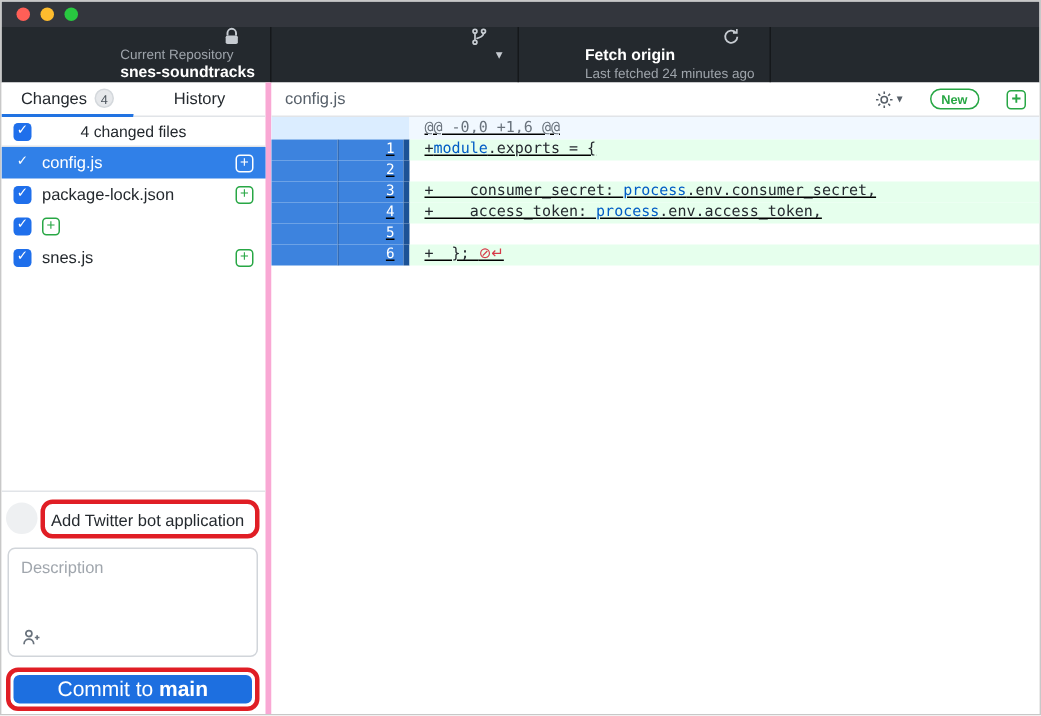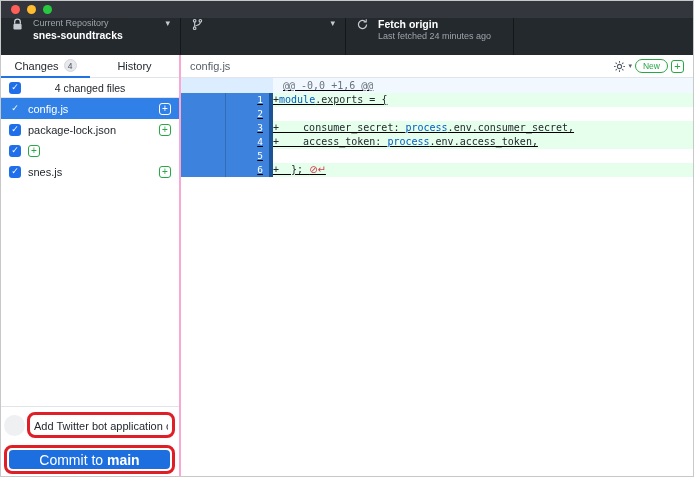--- a/index.html
+++ b/index.html
@@ -8,31 +8,31 @@
     width:694px; height:477px; position:relative; overflow:hidden;
     font-family:"Liberation Sans", sans-serif; background:#fff;
     border:1px solid #c8c8c8;
   }
   
   .titlebar { height:17px; background:var(--titlebar-bg,#33363d); display:flex; align-items:center; padding-left:10px; gap:7px; }
   .traffic { width:9px; height:9px; border-radius:50%; }
   .t-close { background:#ff5f57; } .t-min { background:#febc2e; } .t-max { background:#28c840; }
   
   .toolbar { height:37px; background:var(--toolbar-bg,#24292e); display:flex; }
-  .tb-sec { display:flex; align-items:flex-start; padding:0 10px; border-right:1px solid #15181b; cursor:default; }
+  .tb-sec { display:flex; align-items:flex-end; padding:0 10px; border-right:1px solid #15181b; cursor:default;flex-direction:column; }
   .tb-sec .ticon { margin-right:9px; display:flex; }
   .tb-text { display:flex; flex-direction:column; line-height:1.25; }
   .tb-label { font-size:9px; color:#9ea4ab; }
   .tb-value { font-size:10.5px; color:#fff; font-weight:bold; }
   .tb-caret { color:#c6cbd1; font-size:9px; margin-left:auto; padding-left:14px; }
   .sec-repo { width:180px; } .sec-branch { width:165px; } .sec-fetch { width:168px; }
   .tb-fill { flex:1; }
   
   .main { display:flex; height:423px; }
-  .sidebar { width:180px; border-right:2px solid #f9a8d4; display:flex; flex-direction:column; background:#fff; }
+  .sidebar { width:180px; border-right:4px solid #f9a8d4; display:flex; flex-direction:column; background:#fff; }
   
   .tabs { display:flex; height:23px; }
   .tab { flex:1; display:flex; align-items:center; justify-content:center; gap:5px;
          font-size:11px; color:#24292e; border-bottom:1px solid #e1e4e8; cursor:pointer; }
   .tab.selected { border-bottom:2px solid var(--accent-blue,#2173e2); }
   .tab-badge { background:#e6e8eb; border:1px solid #d4d8dc; color:#4b535b; font-size:8.5px;
                min-width:13px; height:13px; border-radius:8px; display:flex; align-items:center; justify-content:center; padding:0 3px; }
   
   .files-header { position:relative; height:20px; border-bottom:1px solid #e1e4e8; display:flex; align-items:center; justify-content:center; font-size:10.5px; color:#24292e; }
   .files-header .checkbox { position:absolute; left:8px; }
@@ -63,37 +63,37 @@
   .description-box textarea::placeholder { color:#a0a6ad; }
   .coauthor { position:absolute; left:8px; bottom:5px; display:flex; cursor:pointer; }
   .commit-annotation { margin-top:7px; padding:2px; }
   .commit-btn { width:100%; height:19px; background:var(--commit-button,#1d6fe0); border:none; border-radius:4px;
                 color:#fff; font-size:14px; font-family:"Liberation Sans",sans-serif; cursor:pointer; }
   .commit-btn b { font-weight:bold; }
   
   .diff-pane { flex:1; display:flex; flex-direction:column; background:#fff; }
   .diff-header { height:23px; border-bottom:1px solid #e1e4e8; display:flex; align-items:center; padding:0 9px; }
   .diff-filename { font-size:11px; color:#57606a; flex:1; }
-  .diff-tools { display:flex; align-items:center; gap:3px; }
+  .diff-tools { display:flex; align-items:center; gap:18px;font-weight:bold; }
   .gear-btn { display:flex; align-items:center; gap:2px; cursor:pointer; }
   .gear-caret { font-size:7px; color:#586069; }
   .new-badge { border:1px solid var(--added-green,#28a745); color:var(--added-green,#28a745); font-size:8.5px;
                padding:1px 7px; border-radius:8px; }
   .diff-plus { width:13px; height:13px; font-size:11px; line-height:11px; }
   
   .diff-body { font-family:"DejaVu Sans Mono","Liberation Mono",monospace; font-size:10px;text-decoration:underline; }
   .hunk-row { display:flex; height:15px; }
   .hunk-gutter { width:92px; background:var(--hunk-gutter-bg,#dbedff); flex:none; }
   .hunk-text { flex:1; background:var(--hunk-bg,#f1f8ff); color:#6a737d; line-height:15px; padding-left:10px; white-space:pre; }
   .diff-line { display:flex; height:14px; line-height:14px; }
   .g-old { width:44px; background:var(--gutter-blue,#3d83de); flex:none; }
   .g-new { width:44px; background:var(--gutter-blue,#3d83de); border-left:1px solid rgba(0,0,0,.18); flex:none;
            color:#fff; font-size:9.5px; text-align:right; padding-right:6px; }
   .g-strip { width:4px; background:var(--gutter-strip,#1c5296); flex:none; }
-  .code-cell { flex:1; background:var(--diff-added-bg,#e6ffed); white-space:pre; color:#24292e; }
+  .code-cell { flex:1; background:var(--diff-added-bg,#e6ffed); white-space:pre; padding-left:10px; color:#24292e; }
   .seg-p { color:#24292e; }
   .seg-kw { color:var(--keyword-blue,#005cc5); }
   .seg-err { color:var(--error-red,#d73a49); font-family:"DejaVu Sans",sans-serif; }
   svg { display:block; }
 </style>
 </head>
 <body>
 
 <div class="window">
 
@@ -194,20 +194,30 @@
         </div>
 
       <div class="sidebar-fill"></div>
 
       <div class="commit-form">
         <div class="summary-row">
           <div class="avatar"></div>
           <div class="annotation summary-box">
             <input type="text" value="Add Twitter bot application code" style="">
           </div>
+        </div>
+        <div class="description-box">
+          <textarea placeholder="Description" style=""></textarea>
+          <span class="coauthor">
+            <svg width="14" height="14" viewBox="0 0 16 16" fill="none" stroke="#6a737d" stroke-width="1.3">
+                <circle cx="6" cy="5" r="2.3"></circle>
+                <path d="M2.3 13.2c0-2.7 1.9-3.9 3.7-3.9s3.7 1.2 3.7 3.9"></path>
+                <path d="M12.3 6.2v3.6M10.5 8h3.6"></path>
+              </svg>
+          </span>
         </div>
         <div class="annotation commit-annotation">
           <button class="commit-btn"><span>Commit to </span><b>main</b></button>
         </div>
       </div>
     </div>
 
     <div class="diff-pane">
       <div class="diff-header">
         <span class="diff-filename">config.js</span>

